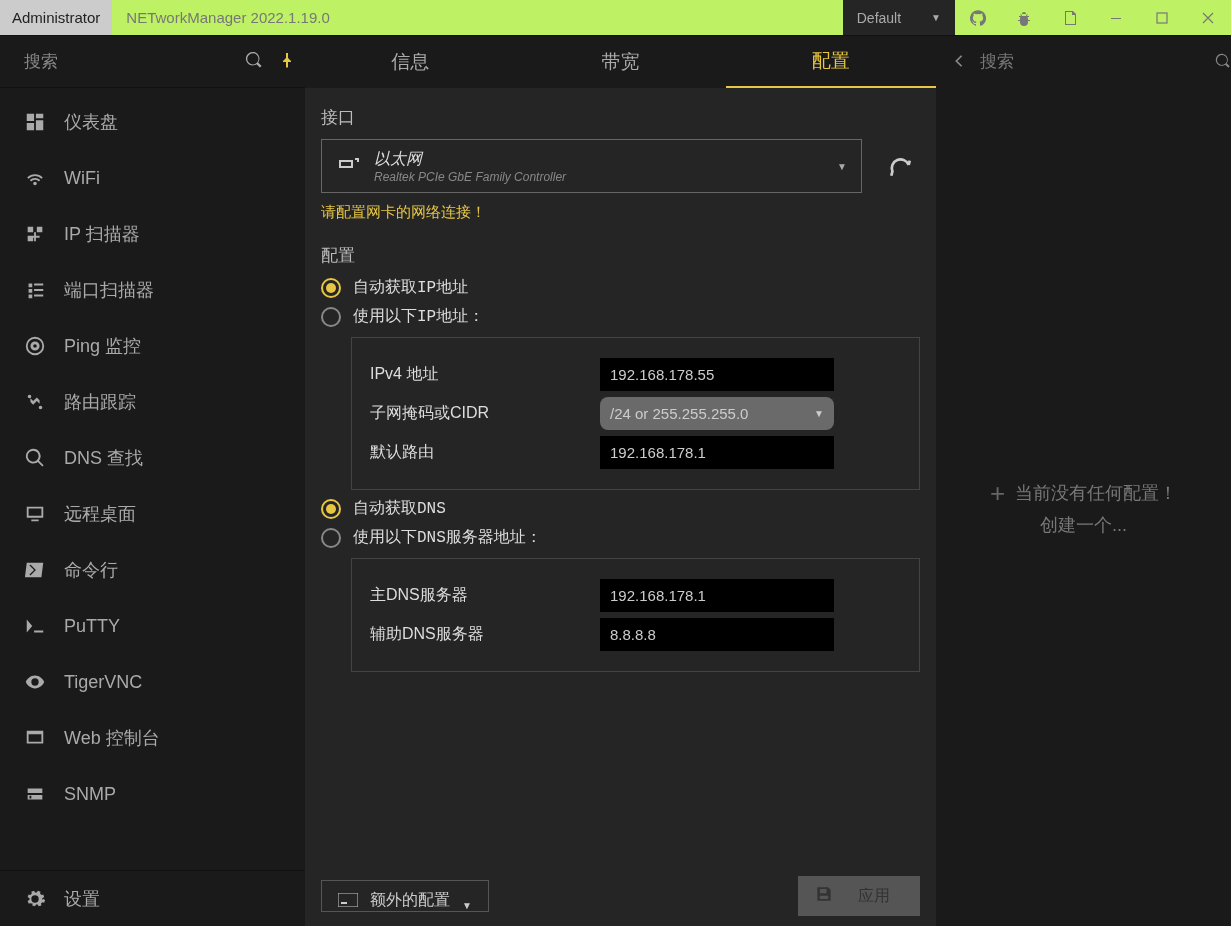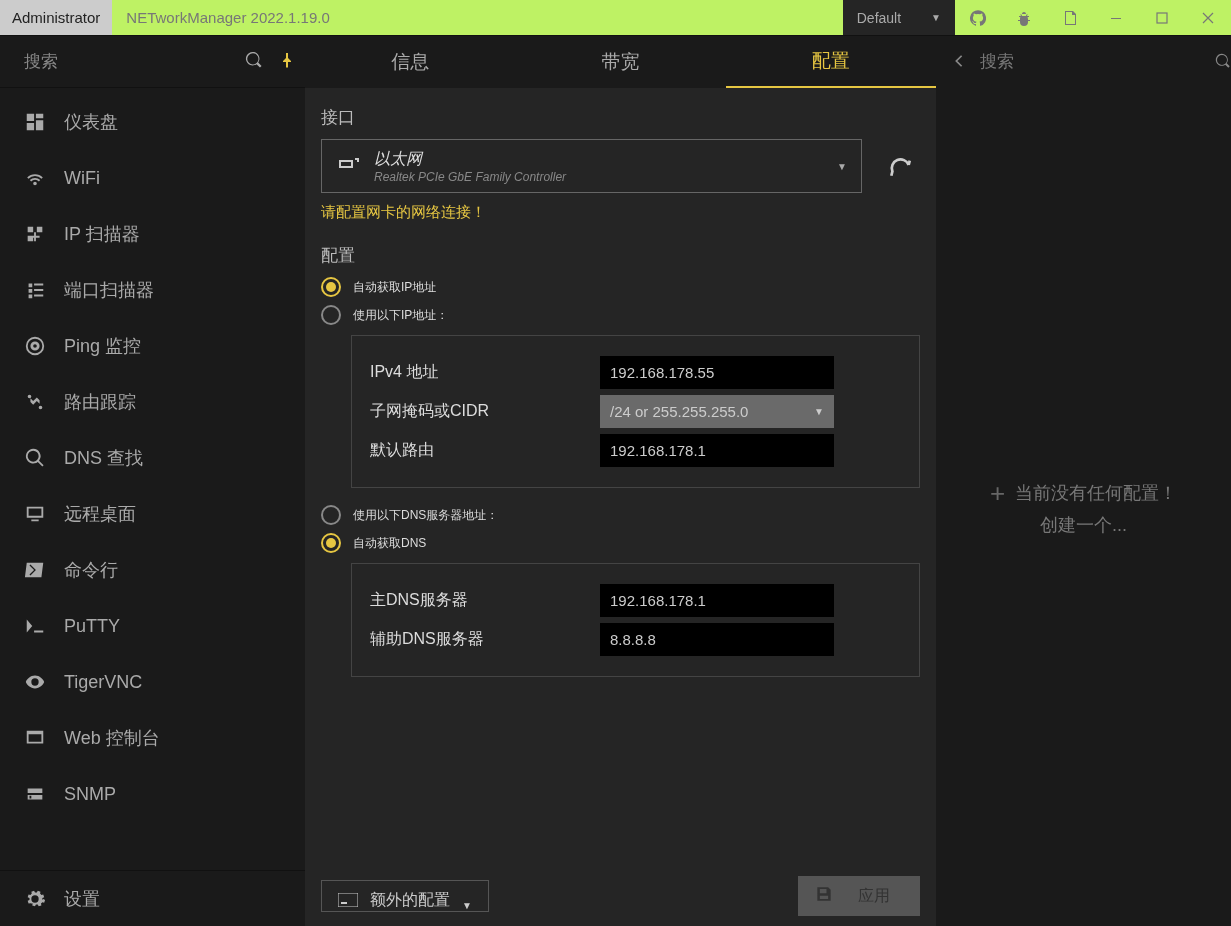--- a/index.html
+++ b/index.html
@@ -151,32 +151,32 @@
   gap: 14px;
 }
 .iface-text { display: flex; flex-direction: column; }
 .iface-name { color: #ddd; font-size: 16px; }
 .iface-sub { color: #888; font-size: 12px; }
 .iface-arrow { margin-left: auto; color: #aaa; font-size: 10px; }
 .refresh-btn { width: 40px; height: 40px; color: #ccc; font-size: 22px; display: flex; align-items: center; justify-content: center; }
 
 .warning { color: #e6c642; font-size: 15px; margin-bottom: 22px; }
 
-.radio-row { display: flex; align-items: center; gap: 12px; margin: 8px 0; font-size: 12px; color: #ddd; }
+.radio-row { display: flex; align-items: center; gap: 12px; margin: 8px 0; font-size: 16px; color: #ddd; font-family: Liberation Mono, monospace; }
 .radio {
   width: 20px; height: 20px; border-radius: 50%;
   border: 2px solid #e6c642;
   display: flex; align-items: center; justify-content: center;
 }
 .radio.unselected { border-color: #888; }
 .radio .dot { width: 10px; height: 10px; border-radius: 50%; background: #e6c642; }
 
 .form-box {
   border: 1px solid #444;
-  margin: 10px 0 17px 30px;
+  margin: 10px 0 8px 30px;
   padding: 14px 18px;
 }
 .form-field { display: flex; align-items: center; margin: 6px 0; }
 .form-label { width: 230px; color: #ddd; font-size: 16px; }
 .form-input {
   background: #000000;
   border: none;
   color: #ccc;
   font-size: 15px;
   padding: 8px 10px;
@@ -185,20 +185,21 @@
 .form-input::placeholder { color: #ccc; }
 .form-combo {
   background: #6a6a6a;
   color: #ccc;
   font-size: 15px;
   padding: 8px 10px;
   width: 234px;
   display: flex;
   align-items: center;
   justify-content: space-between;
+  border-radius: 8px;
 }
 
 .bottom-bar {
   height: 60px;
   display: flex;
   align-items: center;
   padding: 0 16px;
   gap: 14px;
 }
 .extra-btn {
@@ -476,28 +477,28 @@
             <span style="font-size:10px">▼</span>
           </div>
         </div>
         <div class="form-field">
           <span class="form-label">默认路由</span>
           <input class="form-input" placeholder="192.168.178.1" style="">
         </div>
       </div>
 
       <div class="radio-row">
+        <span class="radio">
+            <span class="dot"></span>
+          </span>
+        <span>自动获取DNS</span>
+      </div>
+      <div class="radio-row">
         <span class="radio unselected"></span>
         <span>使用以下DNS服务器地址：</span>
-      </div>
-      <div class="radio-row">
-        <span class="radio">
-            <span class="dot"></span>
-          </span>
-        <span>自动获取DNS</span>
       </div>
       <div class="form-box">
         <div class="form-field">
           <span class="form-label">主DNS服务器</span>
           <input class="form-input" placeholder="192.168.178.1" style="">
         </div>
         <div class="form-field">
           <span class="form-label">辅助DNS服务器</span>
           <input class="form-input" placeholder="8.8.8.8" style="">
         </div>

